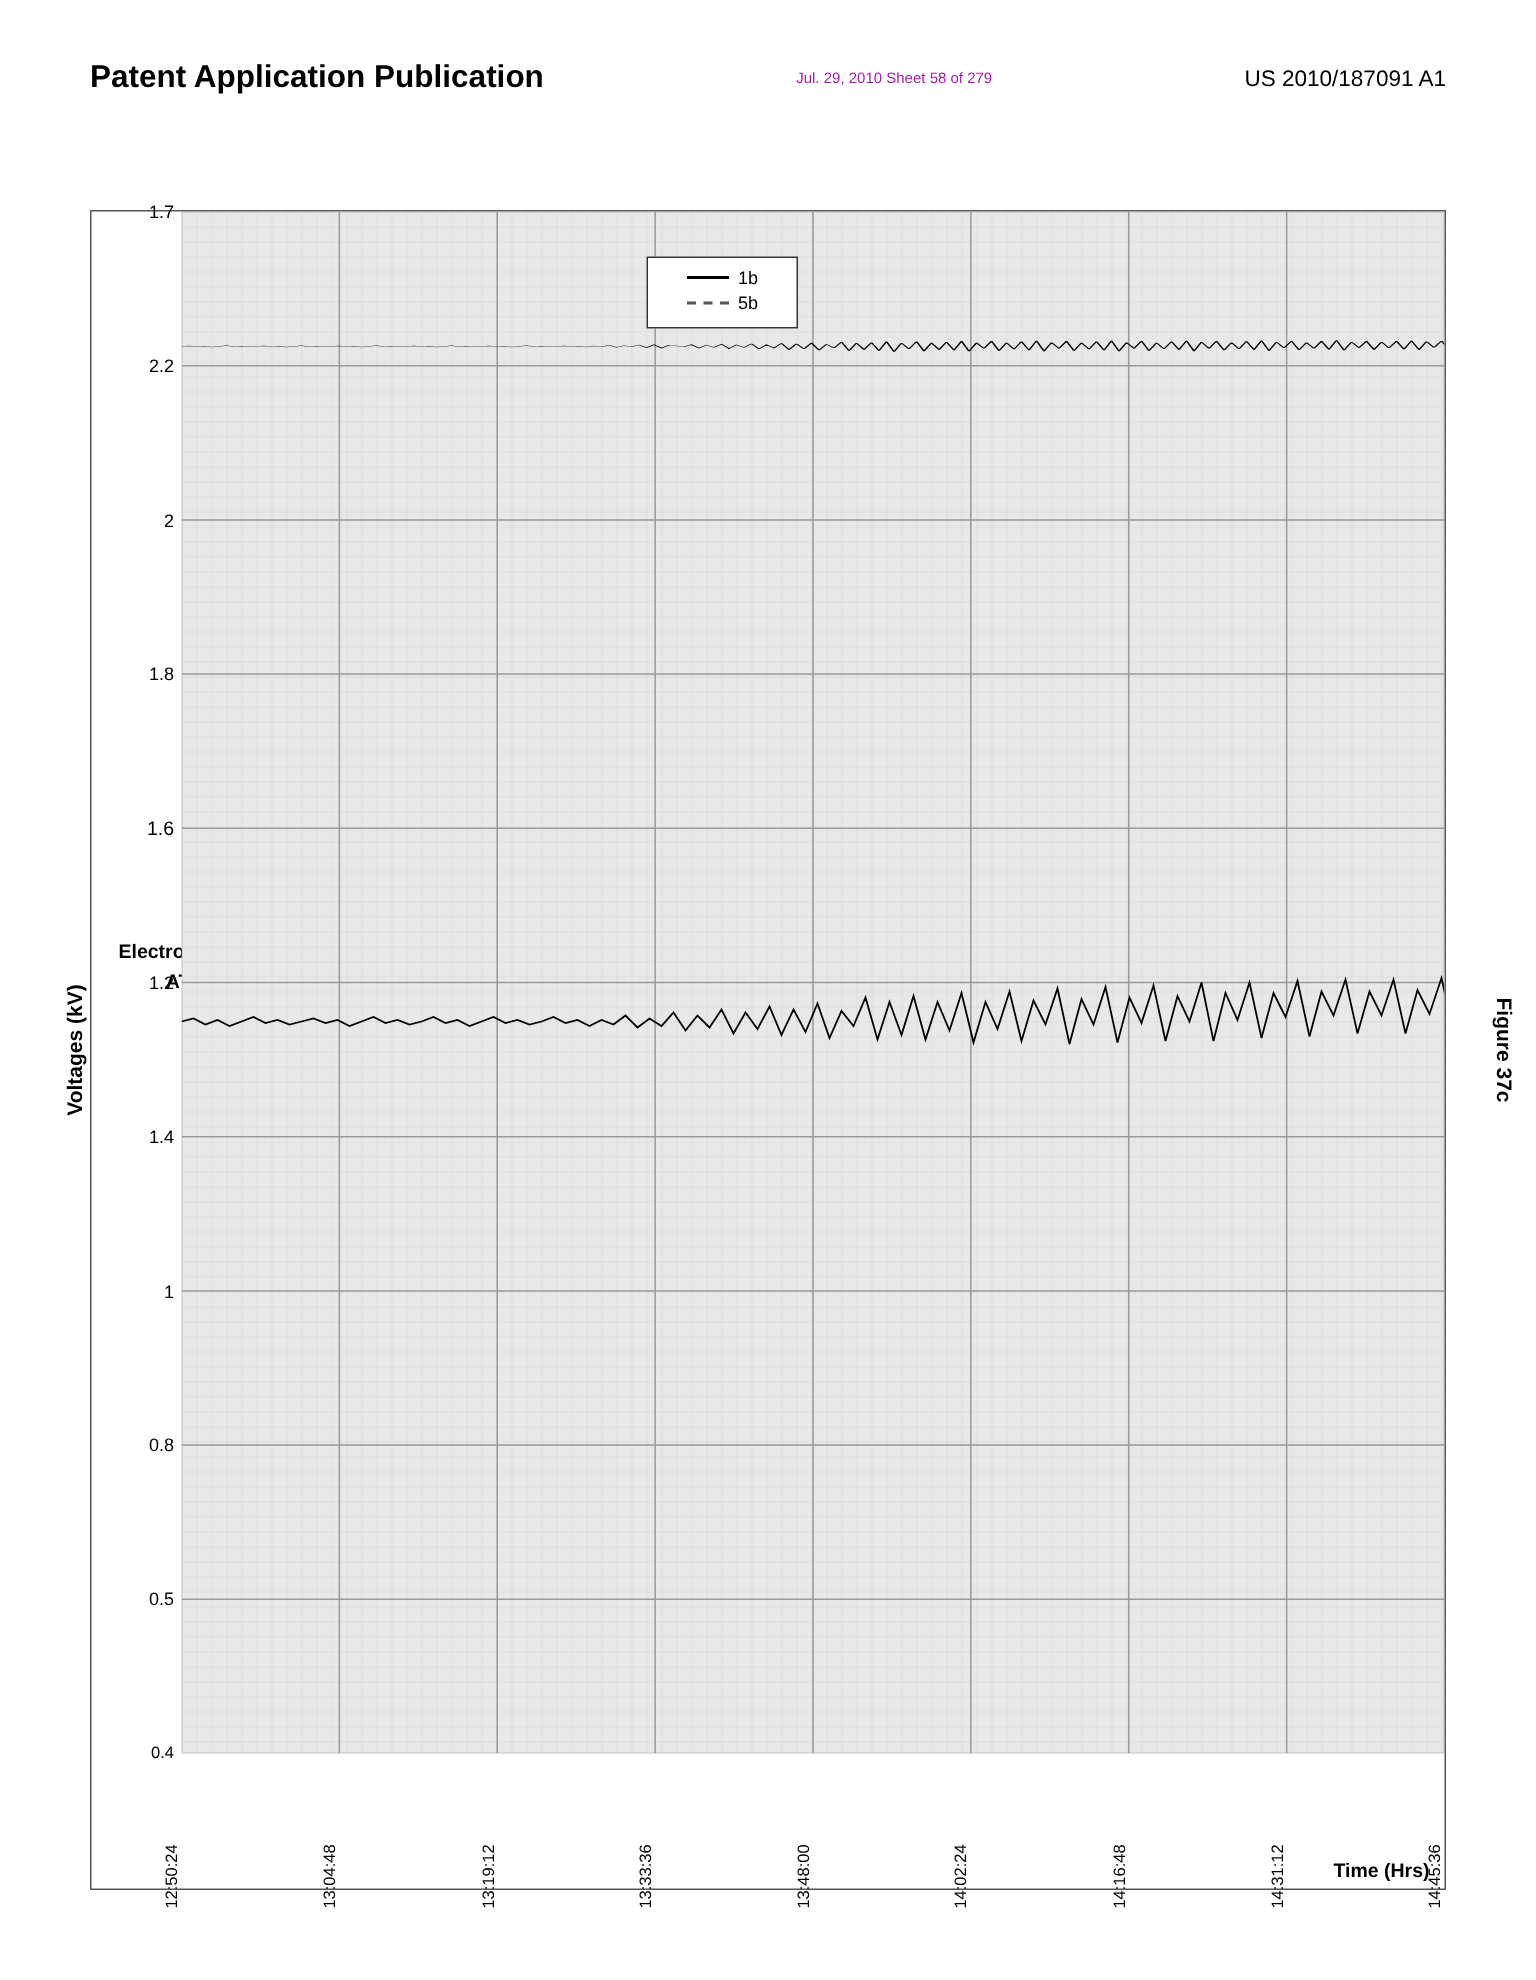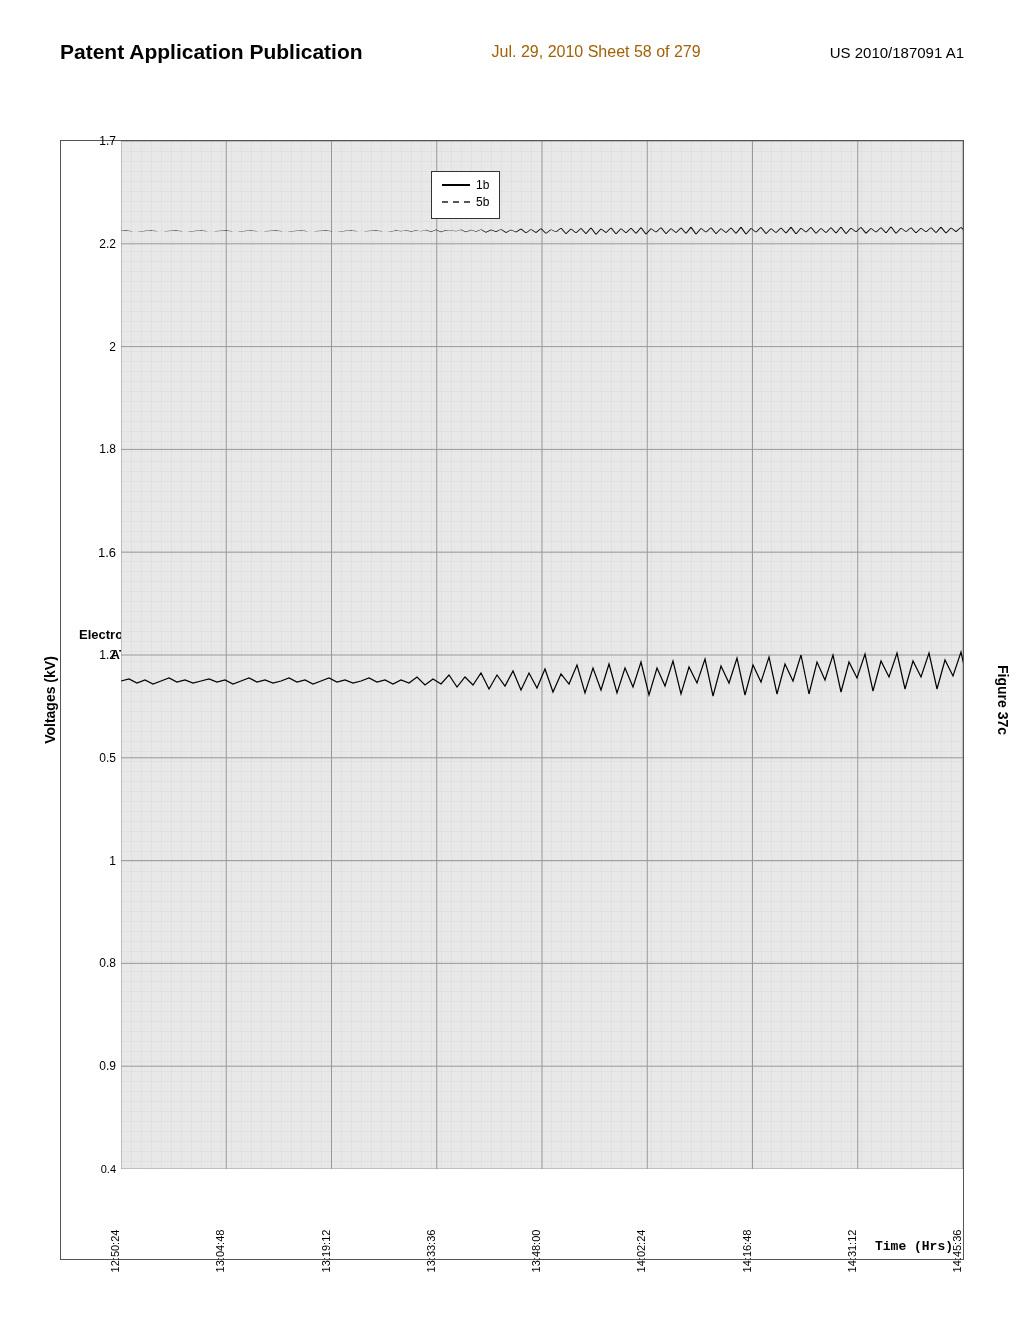--- a/index.html
+++ b/index.html
@@ -24,43 +24,43 @@
       display: flex;
       align-items: center;
       justify-content: space-between;
     }
     .header-left {
       font-size: 21px;
       font-weight: bold;
       color: #000;
     }
     .header-center {
-      font-size: 16px;
-      color: #a16207;
+      font-size: 10px;
+      color: #a21caf;
     }
     .header-right {
       font-size: 15px;
       font-weight: normal;
       color: #000;
     }
     .chart-container {
       position: absolute;
       top: 140px;
       left: 60px;
       right: 60px;
       bottom: 60px;
       border: 1.5px solid #555;
     }
     
     .legend {
       position: absolute;
       top: 30px;
       left: 370px;
       border: 1px solid #333;
-      padding: 6px 10px;
+      padding: 6px 26px;
       background: #fff;
       font-size: 12px;
       z-index: 10;
     }
     .legend-item {
       display: flex;
       align-items: center;
       gap: 6px;
       margin-bottom: 3px;
     }
@@ -205,44 +205,44 @@
     </div>
 
     <div style="position:absolute; left:0; top:0; bottom:90px; width:60px;">
 
       <span style="position:absolute; right:5px; top:0%; font-size:12px; transform:translateY(-50%);">1.7</span>
       <span style="position:absolute; right:5px; top:10%; font-size:12px; transform:translateY(-50%);">2.2</span>
       <span style="position:absolute; right:5px; top:20%; font-size:12px; transform:translateY(-50%);">2</span>
       <span style="position:absolute; right:5px; top:30%; font-size:12px; transform:translateY(-50%);">1.8</span>
       <span style="position:absolute; right:5px; top:40%; font-size:13px; transform:translateY(-50%);">1.6</span>
       <span style="position:absolute; right:5px; top:50%; font-size:12px; transform:translateY(-50%);">1.2</span>
-      <span style="position:absolute; right:5px; top:60%; font-size:12px; transform:translateY(-50%);">0.5</span>
+      <span style="position:absolute; right:5px; top:60%; font-size:12px; transform:translateY(-50%);">1.4</span>
       <span style="position:absolute; right:5px; top:70%; font-size:12px; transform:translateY(-50%);">1</span>
       <span style="position:absolute; right:5px; top:80%; font-size:12px; transform:translateY(-50%);">0.8</span>
-      <span style="position:absolute; right:5px; top:90%; font-size:12px; transform:translateY(-50%);">0.9</span>
+      <span style="position:absolute; right:5px; top:90%; font-size:12px; transform:translateY(-50%);">0.5</span>
       <span style="position:absolute; right:5px; top:calc(100%); font-size:11px; transform:translateY(-50%);">0.4</span>
     </div>
 
     <div style="position:absolute; left:-55px; top:50%; transform:translateY(-50%) rotate(-90deg); font-size:14px; font-weight:bold; white-space:nowrap; color:#000;">
       Voltages (kV)
     </div>
 
     <div style="position:absolute; bottom:0; left:60px; right:0; height:90px;">
       <span style="position:absolute; left:0%; bottom:8px; font-size:11px; transform:translateX(-50%) rotate(-90deg); transform-origin:center bottom; white-space:nowrap;">12:50:24</span>
       <span style="position:absolute; left:12.5%; bottom:8px; font-size:11px; transform:translateX(-50%) rotate(-90deg); transform-origin:center bottom; white-space:nowrap;">13:04:48</span>
       <span style="position:absolute; left:25%; bottom:8px; font-size:11px; transform:translateX(-50%) rotate(-90deg); transform-origin:center bottom; white-space:nowrap;">13:19:12</span>
       <span style="position:absolute; left:37.5%; bottom:8px; font-size:11px; transform:translateX(-50%) rotate(-90deg); transform-origin:center bottom; white-space:nowrap;">13:33:36</span>
       <span style="position:absolute; left:50%; bottom:8px; font-size:11px; transform:translateX(-50%) rotate(-90deg); transform-origin:center bottom; white-space:nowrap;">13:48:00</span>
       <span style="position:absolute; left:62.5%; bottom:8px; font-size:11px; transform:translateX(-50%) rotate(-90deg); transform-origin:center bottom; white-space:nowrap;">14:02:24</span>
       <span style="position:absolute; left:75%; bottom:8px; font-size:11px; transform:translateX(-50%) rotate(-90deg); transform-origin:center bottom; white-space:nowrap;">14:16:48</span>
       <span style="position:absolute; left:87.5%; bottom:8px; font-size:11px; transform:translateX(-50%) rotate(-90deg); transform-origin:center bottom; white-space:nowrap;">14:31:12</span>
       <span style="position:absolute; left:100%; bottom:8px; font-size:11px; transform:translateX(-50%) rotate(-90deg); transform-origin:center bottom; white-space:nowrap;">14:45:36</span>
     </div>
 
-    <div style="position:absolute; bottom:5px; right:10px; font-size:13px; font-weight:bold; color:#000;font-family:Liberation Mono, monospace;">
+    <div style="position:absolute; bottom:5px; right:10px; font-size:13px; font-weight:bold; color:#000;">
       Time (Hrs)
     </div>
 
     <div style="position:absolute; right:-75px; top:50%; transform:translateY(-50%) rotate(90deg); font-size:14px; font-weight:bold; white-space:nowrap; color:#000;">
       Figure 37c
     </div>
 
   </div>
 
 </div>

